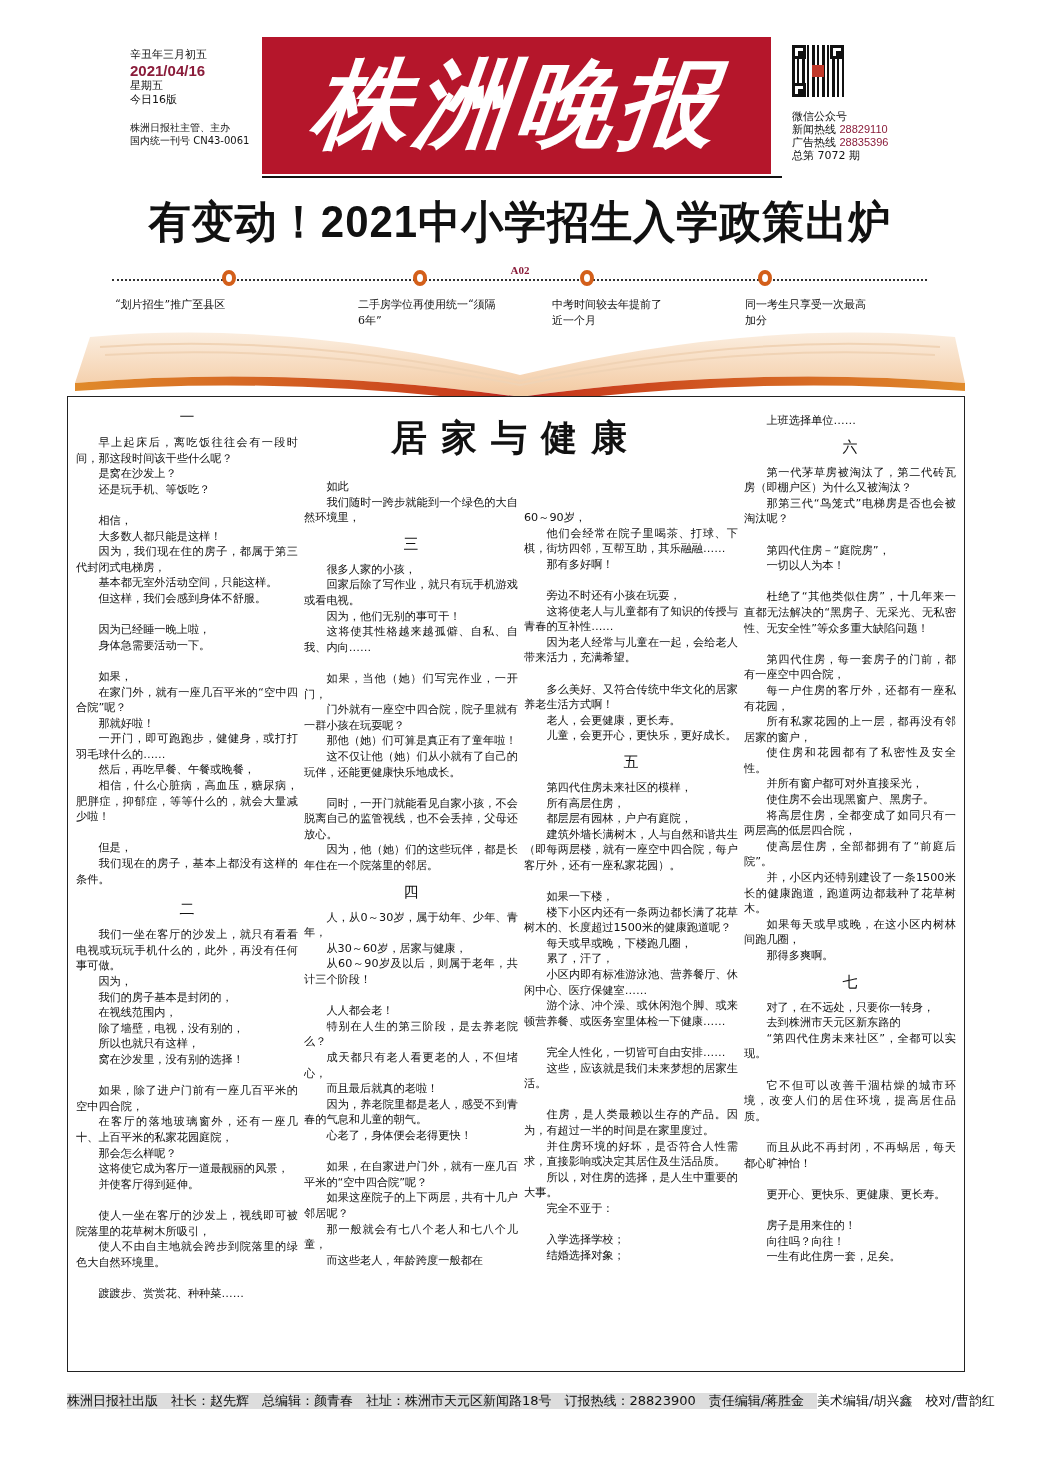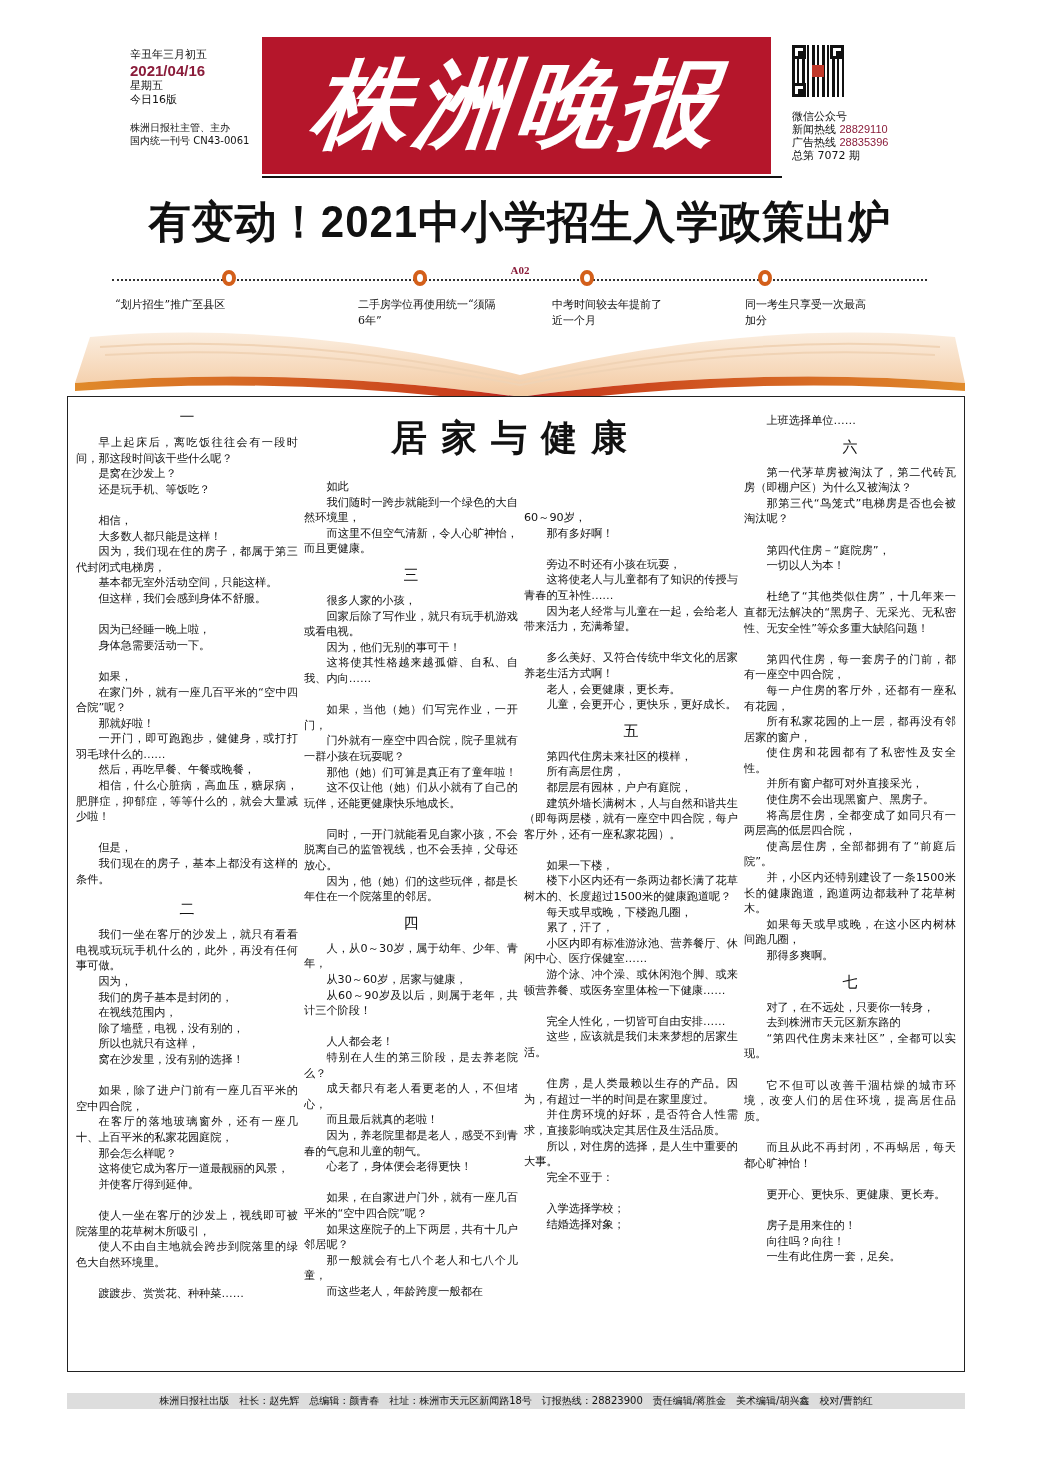--- a/index.html
+++ b/index.html
@@ -30,21 +30,21 @@
   
   .book{left:60px;top:325px;width:920px;height:72px;}
   
   .article{left:67px;top:396px;width:898px;height:976px;border:1.5px solid #222;box-sizing:border-box;}
   .col{position:absolute;top:0;font-size:11.2px;line-height:15.6px;}
   .col p{margin:0;text-indent:2em;text-align:justify;}
   .col .gap{height:15.6px;}
   .sec{text-align:center;font-size:15px;line-height:20px;margin:8px 0 8px;font-family:"DejaVu Serif",serif;}
   .art-title{position:absolute;left:0;width:100%;top:17px;text-align:center;font-weight:bold;font-size:36px;letter-spacing:14px;font-family:"DejaVu Sans",sans-serif;}
   
-  .footer{left:67px;top:1393px;width:898px;height:16px;background:#ddd;font-size:10px;line-height:16px;text-align:center;white-space:nowrap;}
+  .footer{left:67px;top:1393px;width:750px;height:16px;background:#ddd;font-size:13px;line-height:16px;text-align:center;white-space:nowrap;}
 </style>
 </head>
 <body>
 
 <div class="abs left-info">
   <div>辛丑年三月初五</div>
   <div class="date">2021/04/16</div>
   <div>星期五</div>
   <div>今日16版</div>
   <div class="pub">
@@ -155,21 +155,20 @@
         <p>使人不由自主地就会跨步到院落里的绿色大自然环境里。</p>
         <div class="gap"></div>
         <p>踱踱步、赏赏花、种种菜……</p>
       </div>
   </div>
 
   <div class="col" style="left:236px;width:214px;top:82px">
     <div>
         <p>如此</p>
         <p>我们随时一跨步就能到一个绿色的大自然环境里，</p>
-        <p>而这里不但空气清新，令人心旷神怡，而且更健康。</p>
       </div>
     <div class="sec">三</div>
     <div>
         <p>很多人家的小孩，</p>
         <p>回家后除了写作业，就只有玩手机游戏或看电视。</p>
         <p>因为，他们无别的事可干！</p>
         <p>这将使其性格越来越孤僻、自私、自我、内向……</p>
         <div class="gap"></div>
         <p>如果，当他（她）们写完作业，一开门，</p>
         <p>门外就有一座空中四合院，院子里就有一群小孩在玩耍呢？</p>
@@ -195,20 +194,21 @@
         <p>如果，在自家进户门外，就有一座几百平米的“空中四合院”呢？</p>
         <p>如果这座院子的上下两层，共有十几户邻居呢？</p>
         <p>那一般就会有七八个老人和七八个儿童，</p>
         <p>而这些老人，年龄跨度一般都在</p>
       </div>
   </div>
 
   <div class="col" style="left:456px;width:214px;top:82px">
     <div>
         <p style="text-indent: 0px; margin-top: 31px;">60～90岁，</p>
+        <p>他们会经常在院子里喝茶、打球、下棋，街坊四邻，互帮互助，其乐融融……</p>
         <p>那有多好啊！</p>
         <div class="gap"></div>
         <p>旁边不时还有小孩在玩耍，</p>
         <p>这将使老人与儿童都有了知识的传授与青春的互补性……</p>
         <p>因为老人经常与儿童在一起，会给老人带来活力，充满希望。</p>
         <div class="gap"></div>
         <p>多么美好、又符合传统中华文化的居家养老生活方式啊！</p>
         <p>老人，会更健康，更长寿。</p>
         <p>儿童，会更开心，更快乐，更好成长。</p>
       </div>

